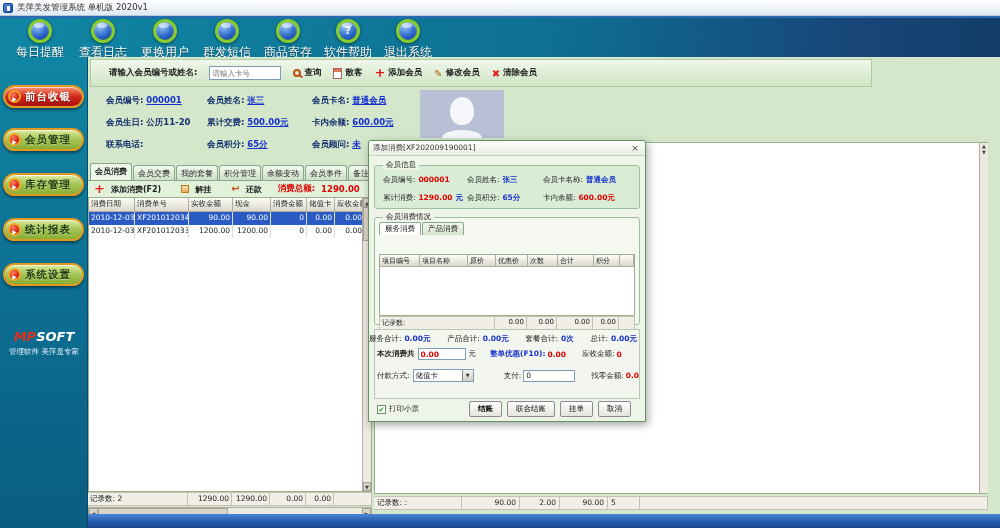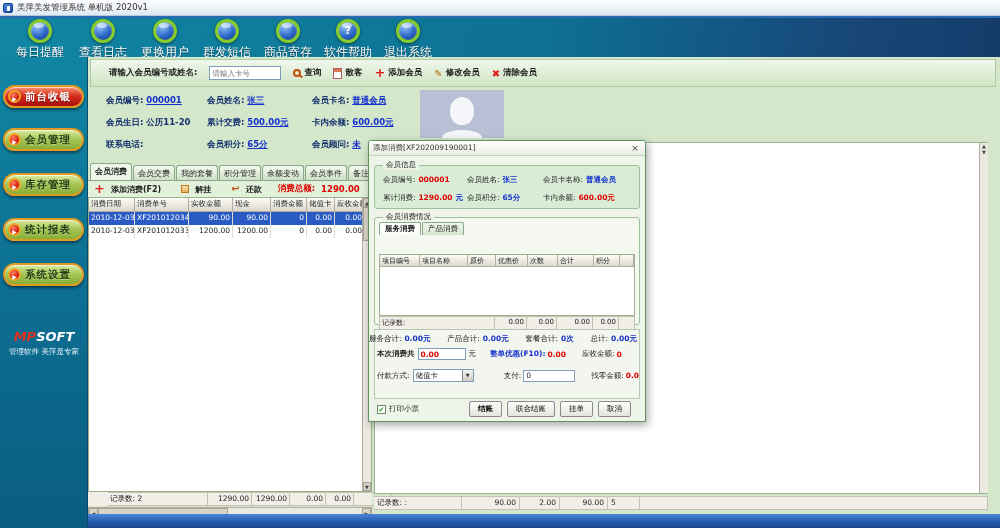--- a/index.html
+++ b/index.html
@@ -50,21 +50,21 @@
     text-shadow:0 1px 0 rgba(255,255,255,.4); }
   .side-btn.red .side-label { color:#fff; text-shadow:0 1px 1px rgba(0,0,0,.5); }
   .logo-line { position:absolute; left:0; width:88px; text-align:center; font-weight:bold;
     font-style:italic; font-size:13px; color:#fff; letter-spacing:0; }
   .logo-mp { color:#e03020; }
   .tagline { position:absolute; left:0; width:88px; text-align:center; color:#eaf6ff; font-size:7.5px; }
 
   
   .main { left:88px; top:57px; width:912px; height:471px; background:#d4e7cb; }
 
-  .searchbar { left:2px; top:2px; width:906px; height:28px;
+  .searchbar { left:2px; top:2px; width:782px; height:28px;
     background:linear-gradient(#f0f7ec,#cfe5c4); border:1px solid #aecba2;
     display:flex; align-items:center; gap:12px; padding-left:18px; }
   .sb-label { font-size:8.5px; font-weight:bold; color:#222; }
   .sb-input { width:72px; height:14px; border:1px solid #7f9db9; background:#fff;
     font-size:7.5px; color:#999; padding:0 2px; font-family:inherit; }
   .flat-btn { display:flex; align-items:center; gap:3px; cursor:pointer;
     font-size:8.5px; font-weight:bold; color:#222; background:none; border:none; font-family:inherit; }
   .ic-mag { width:8px; height:8px; border:2px solid #c05010; border-radius:50%; position:relative; }
   .ic-mag::after { content:""; position:absolute; width:5px; height:2px; background:#c05010;
     right:-4px; bottom:-2px; transform:rotate(40deg); }
@@ -114,21 +114,21 @@
   .lg-row .num { text-align:right; }
   .lg-row.sel { background:#2a5ac4; color:#fff; }
   .vscroll { position:absolute; right:0; top:0; width:9px; height:100%;
     background:#ece9e0; border-left:1px solid #b0aca0; font-size:5px; color:#444; text-align:center; }
   .vscroll .arr { height:9px; line-height:9px; background:#d8d4c8; border:1px solid #a8a498; }
   .vscroll .thumb { position:absolute; left:0; top:9px; width:8px; height:34px;
     background:#d8d4c8; border:1px solid #a8a498; }
   .vscroll .arr.bottom { position:absolute; bottom:0; left:0; width:8px; }
 
   .grid-footer { left:0; top:435px; width:284px; height:14px; background:#f0eee6;
-    display:grid; grid-template-columns:100px 44px 38px 36px 28px 38px;padding-left:20px; }
+    display:grid; grid-template-columns:100px 44px 38px 36px 28px 38px; }
   .grid-footer .fc { border:1px solid #c4c0b4; border-left:none; font-size:7.5px; padding:1px 2px;
     white-space:nowrap; overflow:hidden; }
   .grid-footer .fc.num { text-align:right; }
 
   .hscroll { left:0; top:450px; width:284px; height:10px; background:#ece9e0;
     border:1px solid #b0aca0; font-size:5px; color:#444; }
   .hscroll .arr { position:absolute; top:0; width:9px; height:8px; line-height:8px; text-align:center;
     background:#d8d4c8; border:1px solid #a8a498; }
   .hscroll .thumb { position:absolute; left:9px; top:0; width:130px; height:8px;
     background:#d8d4c8; border:1px solid #a8a498; }
@@ -158,21 +158,21 @@
     font-size:7.5px; color:#222; }
   .g1 { top:24px; height:44px; background:#d9edd6; }
   .g1 .mcell { white-space:nowrap; }
   .dl { font-size:7.5px; color:#222; }
   .dv-red { font-size:7.5px; font-weight:bold; color:#e00000; }
   .dv-blue { font-size:7.5px; font-weight:bold; color:#1530cc; }
   .g2 { top:76px; height:108px; background:#f4f8f0; }
   .dtab-row { position:absolute; left:4px; top:4px; display:flex; }
   .dtab { font-size:7.5px; padding:1px 5px; border:1px solid #8aa88a; border-bottom:none;
     border-radius:2px 2px 0 0; background:linear-gradient(#f0f6ec,#d5e4cc); margin-right:1px; cursor:pointer; }
-  .dtab.active { background:#fdfefc; font-weight:bold; }
+  .dtab.active { background:#fdfefc; font-weight:normal; }
   .dsearch { position:absolute; left:4px; top:19px; right:4px; display:flex; align-items:center; gap:4px; }
   .dsearch .dl { white-space:nowrap; }
   .d-input { height:12px; border:1px solid #7f9db9; background:#fff; font-size:7.5px;
     padding:0 2px; font-family:inherit; color:#222; }
   .ic-redmag { width:12px; height:12px; border-radius:50%; flex:0 0 12px;
     background:radial-gradient(circle at 35% 30%, #ff7050, #d02810 75%); position:relative; }
   .ic-redmag::after { content:""; position:absolute; left:3px; top:3px; width:4px; height:4px;
     border:1px solid #fff; border-radius:50%; }
   .dbtn { height:14px; padding:0 8px; font-size:7.5px; background:linear-gradient(#fdfdfd,#e6e4dc);
     border:1px solid #8a8a8a; border-radius:2px; cursor:pointer; font-family:inherit; }

